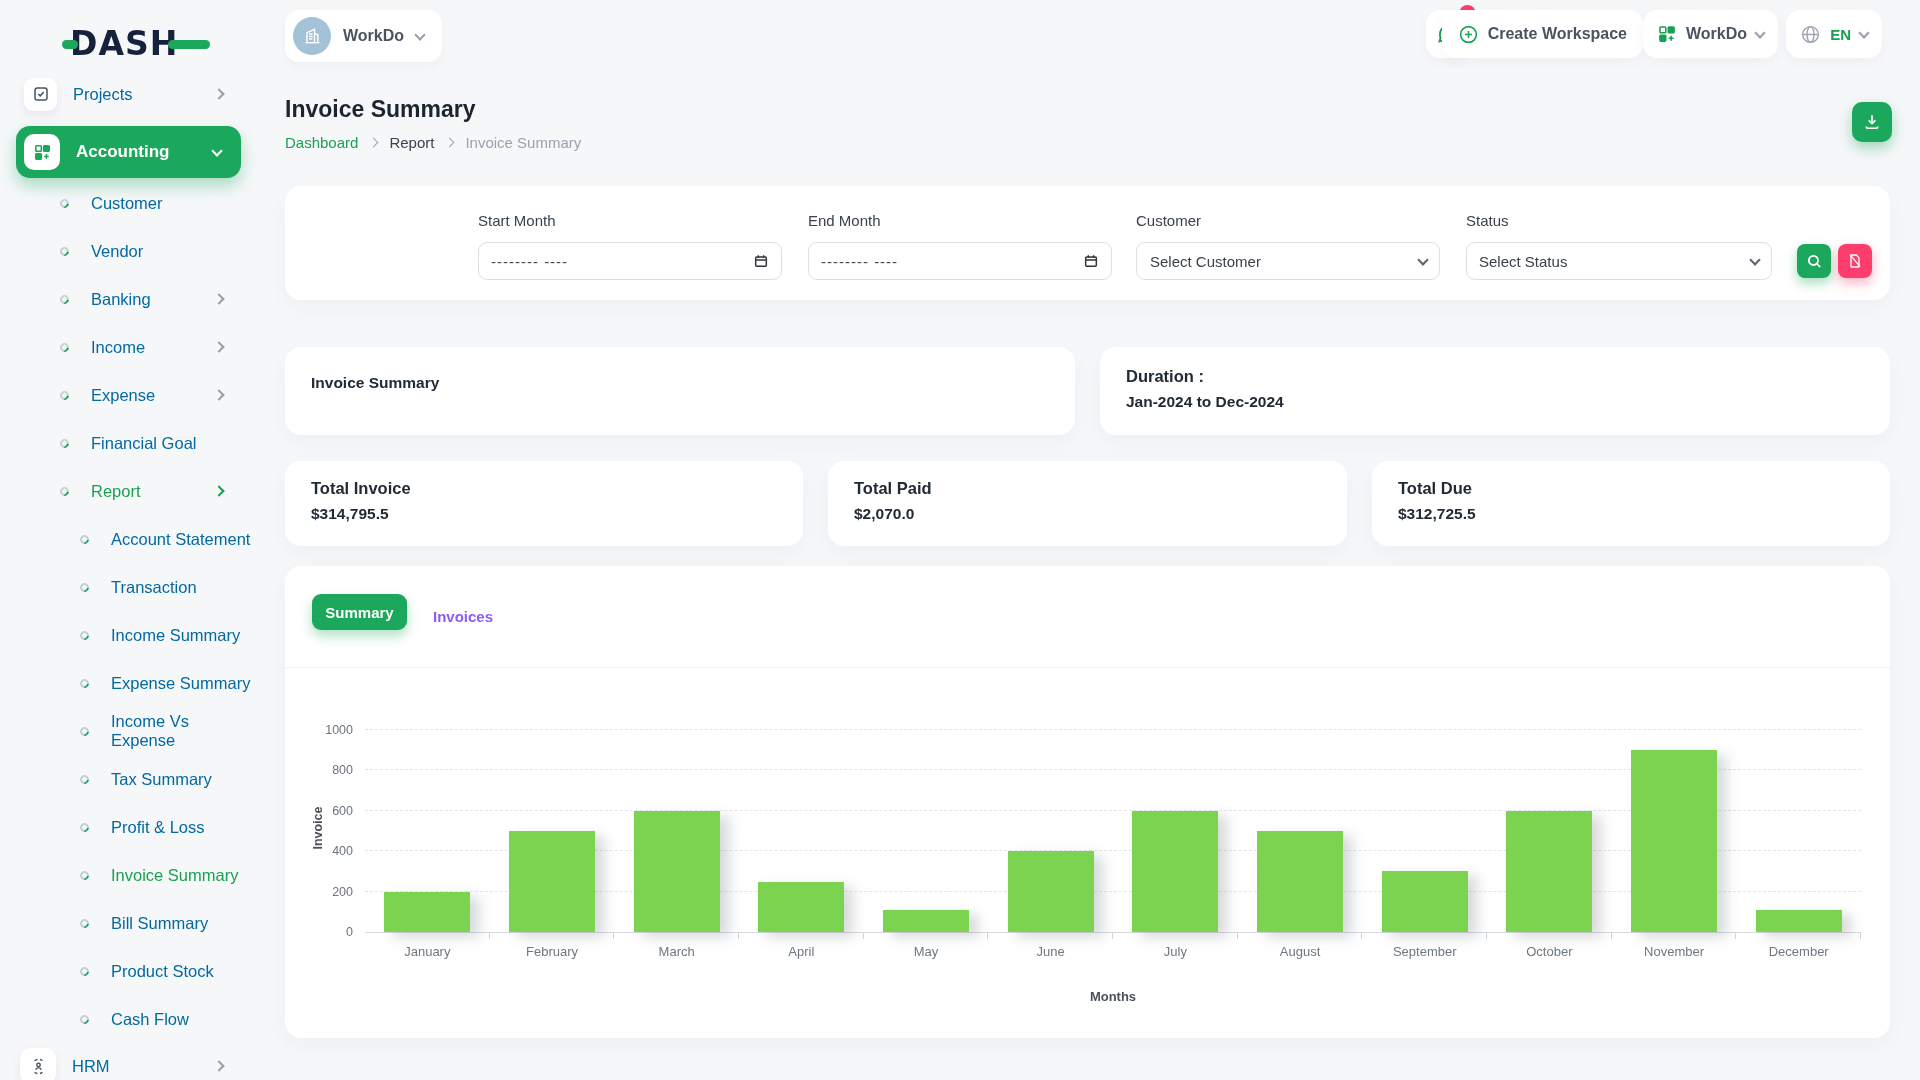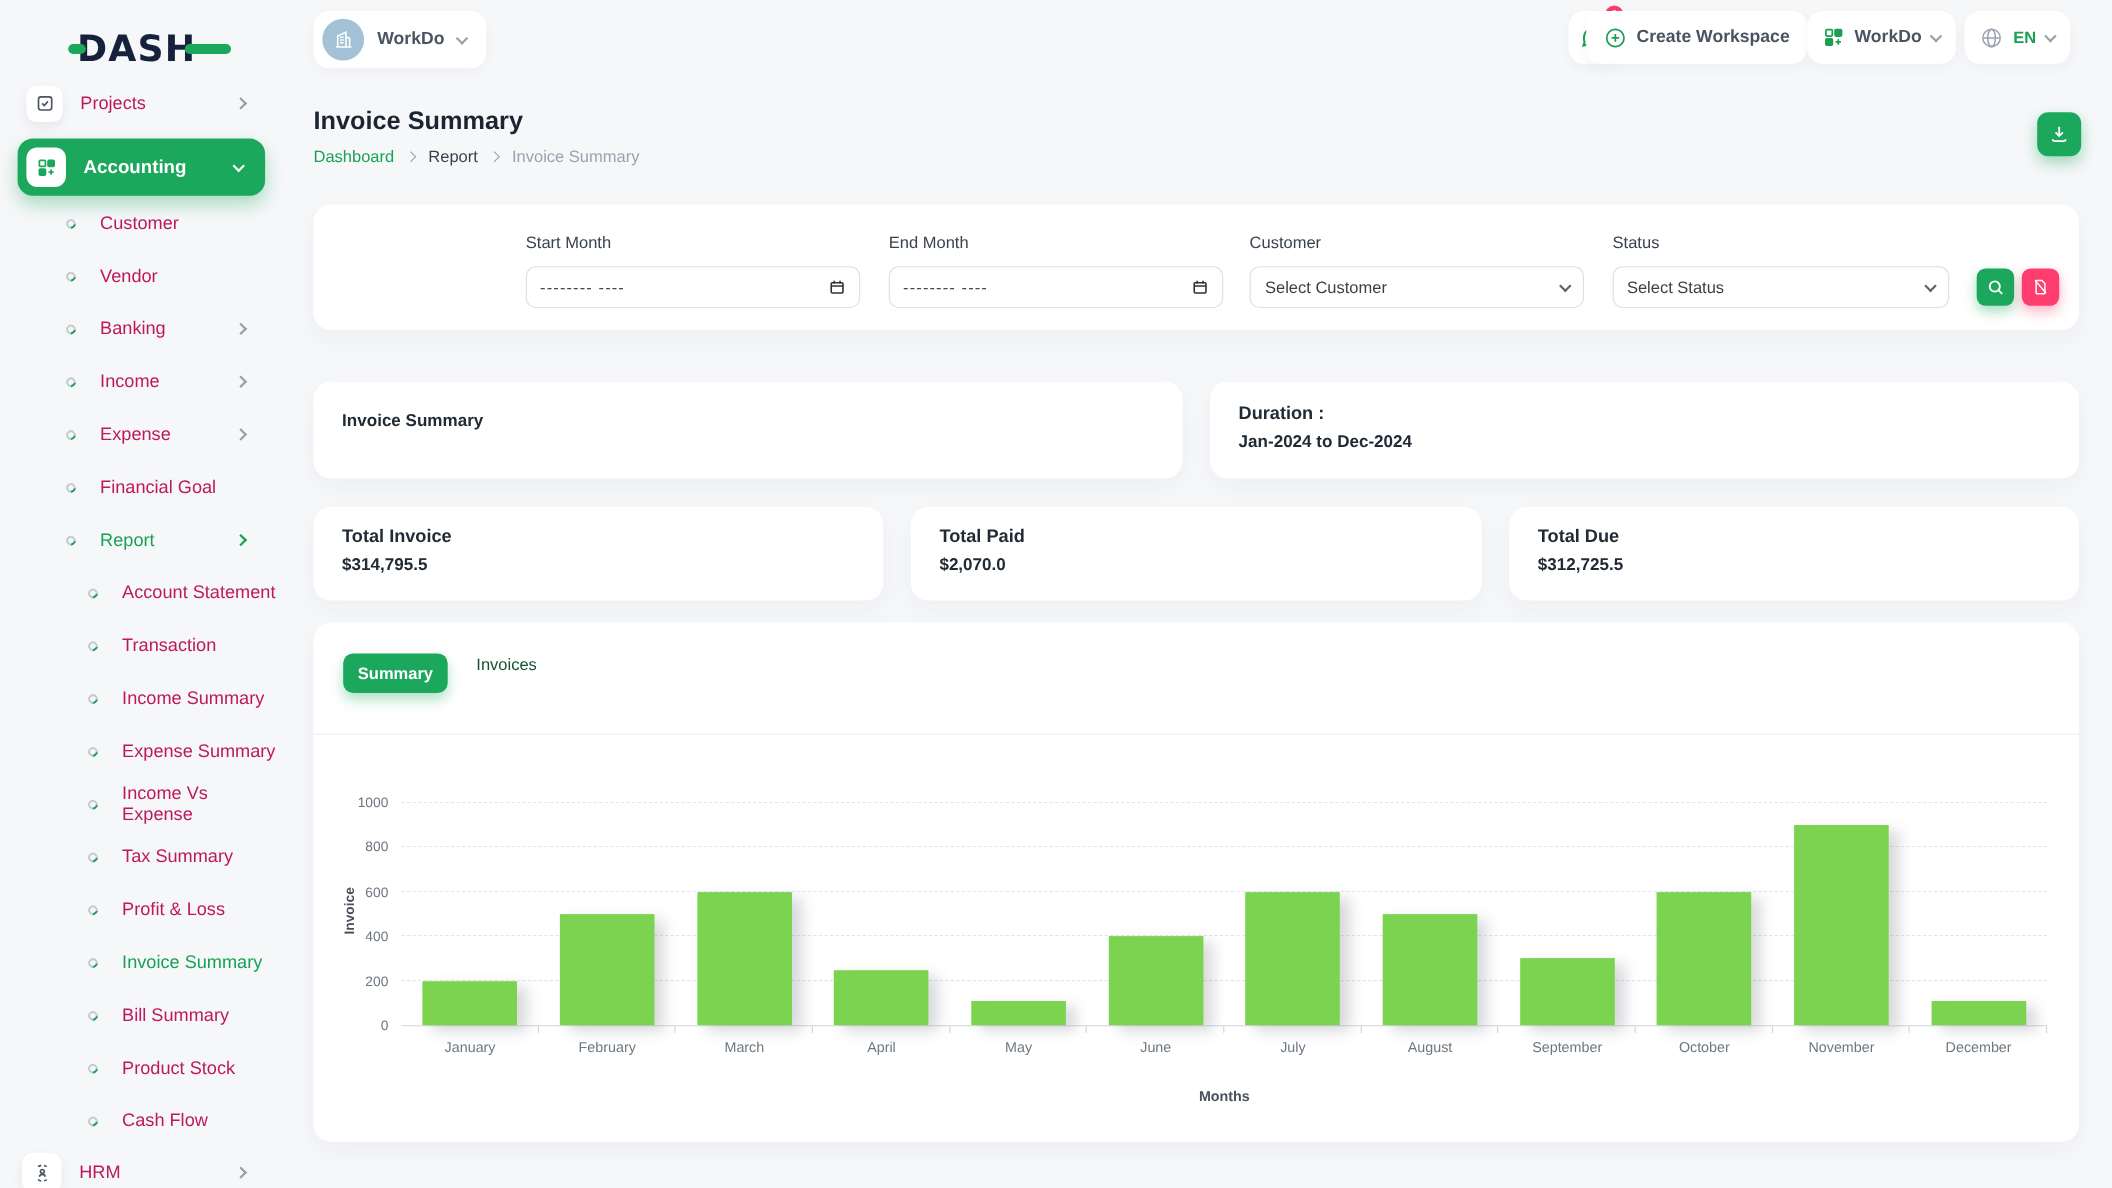--- a/index.html
+++ b/index.html
@@ -57,21 +57,21 @@
   
   .sidebar { position:absolute; left:0; top:70px; width:257px; bottom:0; }
   .side-row { position:relative; height:40px; display:flex; align-items:center; cursor:pointer; }
   .icon-box {
     width:33px; height:33px; background:#fff; border-radius:9px;
     display:flex; align-items:center; justify-content:center;
     box-shadow:0 4px 10px rgba(40,52,72,.08);
   }
   .projects-row { margin:4px 0 0 24px; }
   .projects-row .side-label { margin-left:16px; }
-  .side-label { font-size:16.5px; color:#be185d; }
+  .side-label { font-size:16.5px; color:#0369a1; }
   .row-chev { position:absolute; right:34px; }
 
   .accounting-pill {
     margin:12px 16px 0 16px; height:52px; border-radius:14px;
     background:#1ba85c; display:flex; align-items:center; position:relative;
     box-shadow:0 8px 16px rgba(27,168,92,.35); cursor:pointer;
   }
   .accounting-pill .icon-box { margin-left:8px; width:36px; height:36px; border-radius:10px; box-shadow:none; }
   .accounting-pill .side-label { margin-left:16px; color:#fff; font-weight:700; font-size:17px; }
   .accounting-pill .row-chev { right:20px; }
@@ -128,22 +128,22 @@
 
   
   .chart-card { left:285px; top:566px; width:1605px; height:472px; }
   .tabs-row { position:absolute; left:0; top:0; right:0; height:102px; border-bottom:1px solid #edeff2; }
   .tab-pill {
     position:absolute; left:27px; top:28px; width:95px; height:36px; border-radius:9px;
     background:#1ba85c; color:#fff; font-size:15px; font-weight:600;
     display:flex; align-items:center; justify-content:center;
     box-shadow:0 6px 12px rgba(27,168,92,.35); cursor:pointer;
   }
-  .tab-link { position:absolute; left:140px; top:20px; height:36px; display:flex; align-items:center;
-    color:#14532d; font-size:15px; font-weight:400; cursor:pointer; padding:0 8px; }
+  .tab-link { position:absolute; left:140px; top:32px; height:36px; display:flex; align-items:center;
+    color:#8b5cf6; font-size:15px; font-weight:700; cursor:pointer; padding:0 8px; }
 
   .chart-plot { position:absolute; left:80px; top:164px; width:1496px; height:203px; border-bottom:1.5px solid #d6dade; }
   .gridline { position:absolute; left:0; right:0; border-top:1px dashed #e2e5e9; }
   .ytick { position:absolute; right:calc(100% + 12px); transform:translateY(50%); font-size:12.5px; color:#6b7280; }
   .bars { position:absolute; left:0; right:0; top:0; bottom:0; display:flex; }
   .bar-slot { flex:1; display:flex; align-items:flex-end; justify-content:center; position:relative; }
   .bar-slot::after { content:""; position:absolute; right:0; bottom:-7px; width:1px; height:6px; background:#cfd4d9; }
   .bar { width:86px; box-shadow:9px 5px 12px rgba(110,120,130,.28); }
   .chart-xlabels { position:absolute; left:80px; top:378px; width:1496px; display:flex; }
   .xlab { flex:1; text-align:center; font-size:13px; color:#6f7780; }

